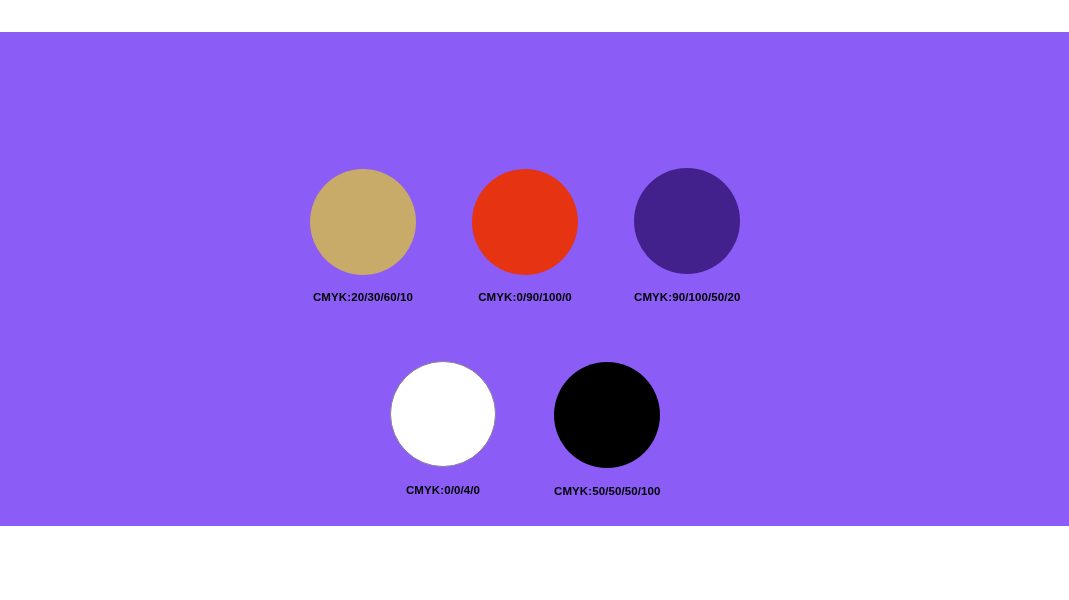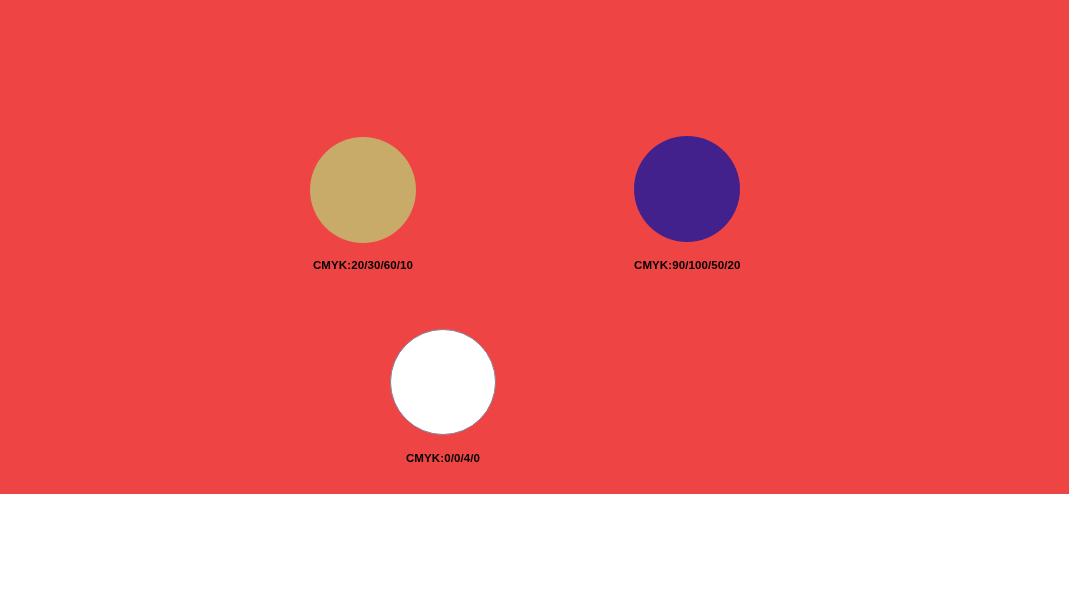--- a/index.html
+++ b/index.html
@@ -11,21 +11,22 @@
     width: 1069px;
     height: 600px;
     background: #ffffff;
     font-family: "Liberation Sans", sans-serif;
     overflow: hidden;
   }
   #swatch-sheet {
     position: relative;
     width: 1069px;
     height: 494px;
-    background: #ef4444;
+    background: #8b5cf6;
+    margin-top: 32px;
   }
   .swatch {
     position: absolute;
     display: flex;
     flex-direction: column;
     align-items: center;
   }
   .swatch-disc {
     border-radius: 50%;
     box-sizing: border-box;
@@ -64,25 +65,33 @@
 </head>
 <body style="background-color: rgb(255, 255, 255);">
 
 <div id="swatch-sheet">
 
   <div class="swatch" id="swatch-tan">
     <span class="swatch-disc" style="background-color: rgb(200, 170, 105);"></span>
     <span class="swatch-label">CMYK:20/30/60/10</span>
   </div>
 
+  <div class="swatch" id="swatch-red">
+    <span class="swatch-disc" style="background-color: rgb(230, 51, 18);"></span>
+    <span class="swatch-label">CMYK:0/90/100/0</span>
+  </div>
 
   <div class="swatch" id="swatch-violet">
     <span class="swatch-disc" style="background-color: rgb(66, 33, 140);"></span>
     <span class="swatch-label">CMYK:90/100/50/20</span>
   </div>
 
   <div class="swatch" id="swatch-white">
     <span class="swatch-disc" style="background-color: rgb(255, 255, 255); border: 1px solid rgb(138, 127, 148);"></span>
     <span class="swatch-label">CMYK:0/0/4/0</span>
   </div>
 
+  <div class="swatch" id="swatch-black">
+    <span class="swatch-disc" style="background-color: rgb(0, 0, 0);"></span>
+    <span class="swatch-label">CMYK:50/50/50/100</span>
+  </div>
 
 </div>
 
 </body></html>

